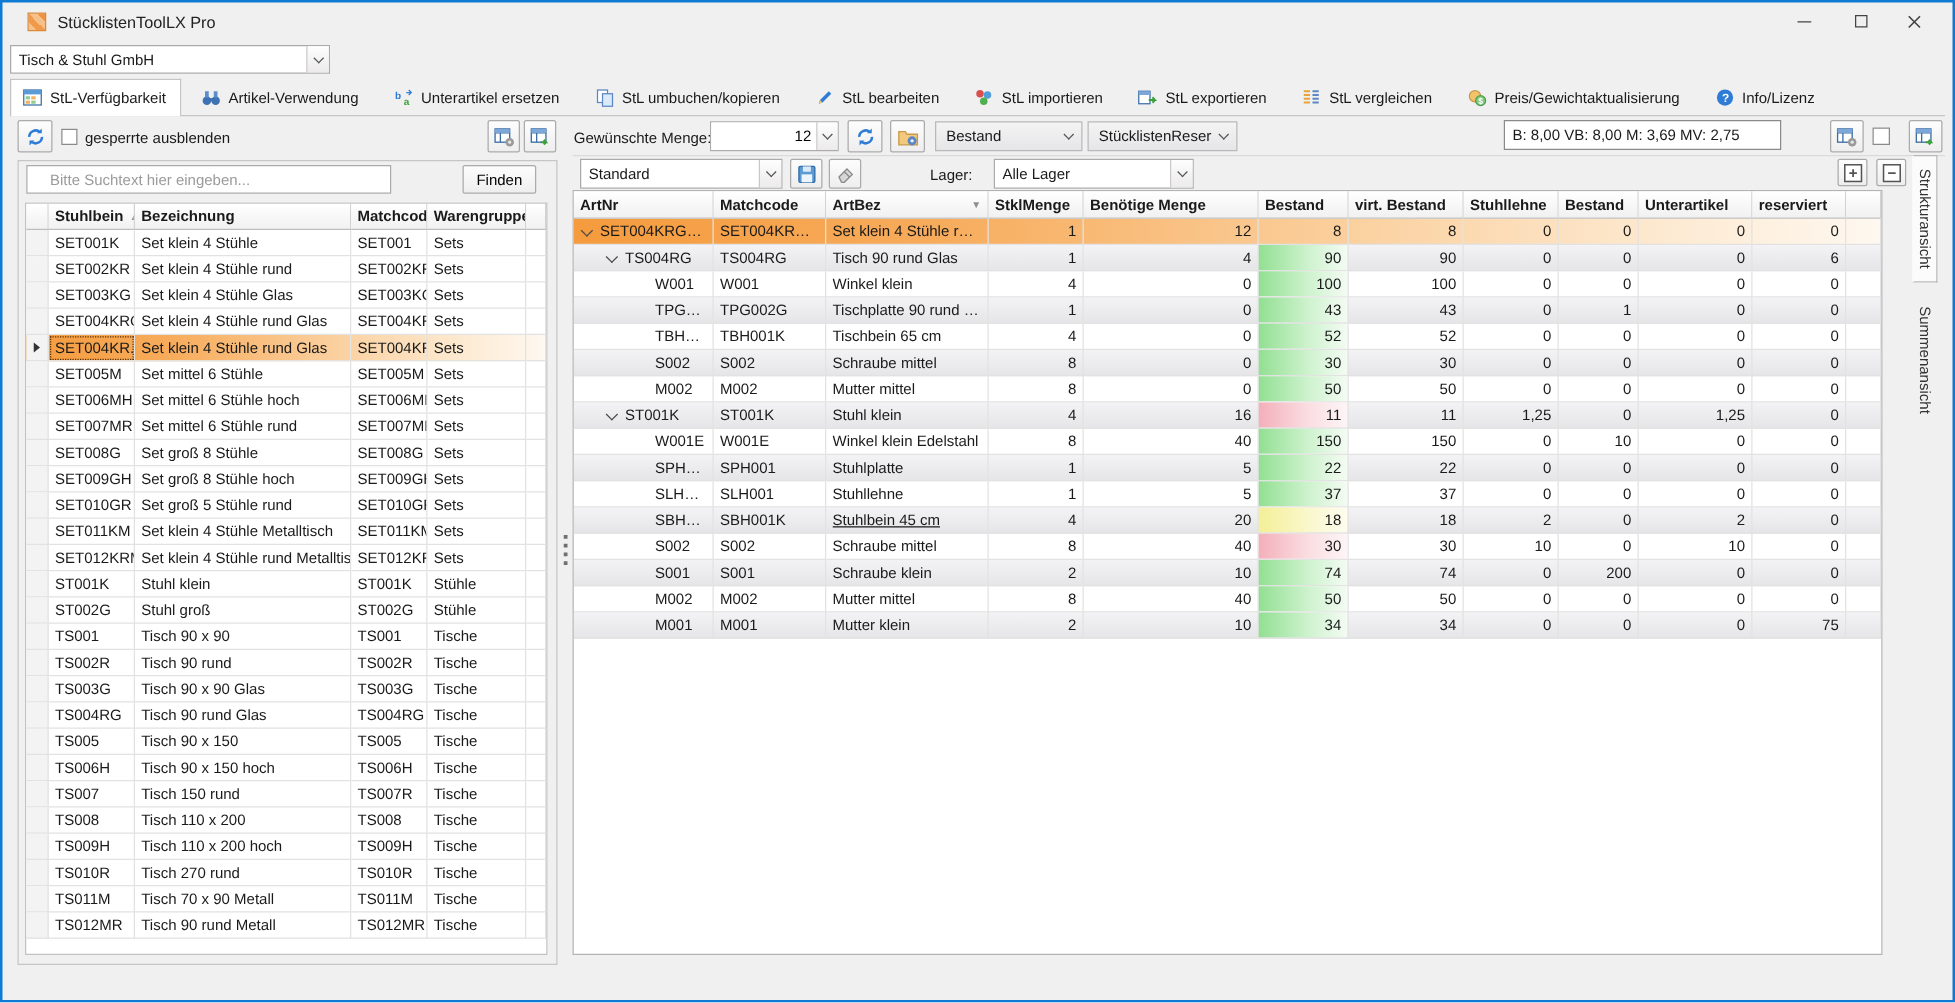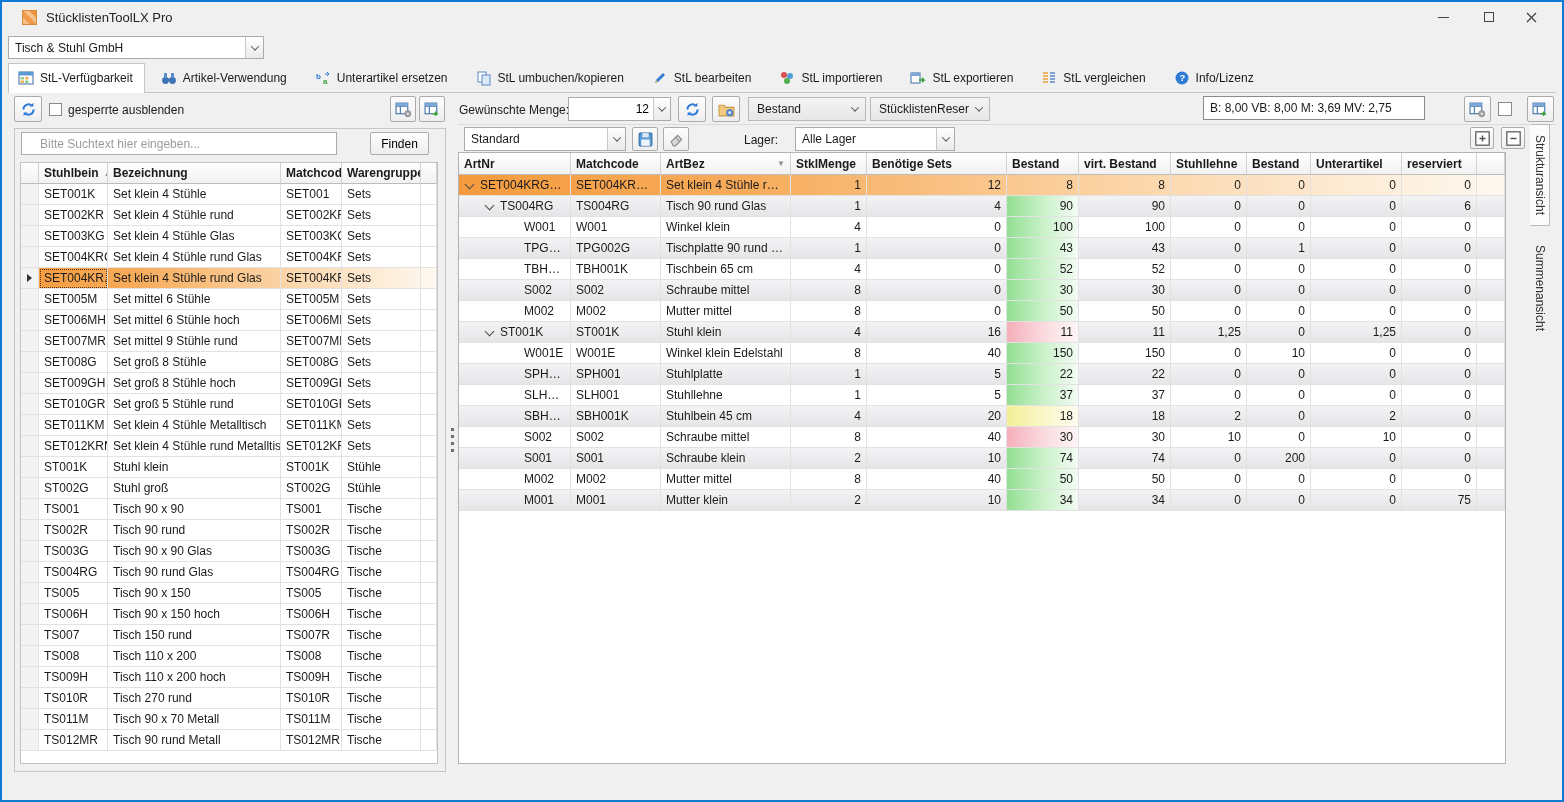--- a/index.html
+++ b/index.html
@@ -173,20 +173,28 @@
     </div>
     <div class="tab">
       <svg viewBox="0 0 16 16">
         <path d="M2 3h5M2 6h5M2 9h5M2 12h5" stroke="#e8a33d" stroke-width="1.6"></path>
         <path d="M9 3h5M9 6h5M9 9h5M9 12h5" stroke="#5b87c5" stroke-width="1.6"></path>
       </svg>
       <span>StL vergleichen</span>
     </div>
     <div class="tab">
       <svg viewBox="0 0 16 16">
+        <circle cx="6" cy="7" r="4.5" fill="#f2c36b" stroke="#c89a4a"></circle>
+        <circle cx="10.5" cy="10.5" r="4" fill="#7ec97e" stroke="#4f9e4f"></circle>
+        <text x="8.6" y="13.6" font-size="7" font-weight="bold" fill="#fff">$</text>
+      </svg>
+      <span>Preis/Gewichtaktualisierung</span>
+    </div>
+    <div class="tab">
+      <svg viewBox="0 0 16 16">
         <circle cx="8" cy="8" r="6.5" fill="#2e7cd6"></circle>
         <text x="5.6" y="11.4" font-size="9.5" font-weight="bold" fill="#fff">?</text>
       </svg>
       <span>Info/Lizenz</span>
     </div>
   </div>
 
 <div class="tbtn abs" style="left:14px; top:96px; width:28px; height:26px;">
   <svg viewBox="0 0 16 16">
     <path d="M3.2 8a4.8 4.8 0 0 1 8-3.6" stroke="#2e7cd6" stroke-width="1.9" fill="none"></path>
@@ -210,21 +218,21 @@
   <svg viewBox="0 0 16 16">
     <rect x="1" y="2" width="11" height="10" fill="#fff" stroke="#3a6ea5"></rect>
       <path d="M1 5h11M5 2v10" stroke="#3a6ea5"></path>
     <rect x="1" y="2" width="11" height="3" fill="#7da7d9"></rect>
       <path d="M8 12h4l-1.6-1.8M12 12l-1.6 1.8" stroke="#3ca03c" stroke-width="1.6" fill="none"></path>
   </svg>
 </div>
 
 <div class="left-groupbox"></div>
 
-<input class="inputbox abs" style="left: 21px; top: 132px; width: 316px; height: 23px; padding-left: 18px;" placeholder="Bitte Suchtext hier eingeben...">
+<input class="inputbox abs" style="left: 21px; top: 132px; width: 292px; height: 23px; padding-left: 18px;" placeholder="Bitte Suchtext hier eingeben...">
 <button class="tbtn abs" style="left:370px; top:132px; width:59px; height:23px; font:12px 'Liberation Sans',sans-serif;">Finden</button>
 
 <div class="grid abs" style="left:20px; top:162px; width:418px; height:602px;" id="leftgrid">
     <div class="grow ghead">
       <div class="gcell row-indicator" style="width:18px"></div>
       <div class="gcell" style="width:69px">
         <span>Stuhlbein</span>
         <span class="sortglyph">▲</span>
       </div>
       <div class="gcell" style="width:173px">
@@ -351,21 +359,21 @@
         <span>Sets</span>
       </div>
       <div class="gcell" style="flex:1"></div>
     </div>
     <div class="grow">
       <div class="gcell row-indicator" style="width:18px;"></div>
       <div class="gcell" style="width:69px">
         <span>SET007MR</span>
       </div>
       <div class="gcell" style="width:173px">
-        <span>Set mittel 9 Stühle rund</span>
+        <span>Set mittel 6 Stühle rund</span>
       </div>
       <div class="gcell" style="width:61px">
         <span>SET007MR</span>
       </div>
       <div class="gcell" style="width:79px">
         <span>Sets</span>
       </div>
       <div class="gcell" style="flex:1"></div>
     </div>
     <div class="grow">
@@ -639,21 +647,21 @@
         <span>Tische</span>
       </div>
       <div class="gcell" style="flex:1"></div>
     </div>
     <div class="grow">
       <div class="gcell row-indicator" style="width:18px;"></div>
       <div class="gcell" style="width:69px">
         <span>TS011M</span>
       </div>
       <div class="gcell" style="width:173px">
-        <span>Tisch 90 x 70 Metall</span>
+        <span>Tisch 70 x 90 Metall</span>
       </div>
       <div class="gcell" style="width:61px">
         <span>TS011M</span>
       </div>
       <div class="gcell" style="width:79px">
         <span>Tische</span>
       </div>
       <div class="gcell" style="flex:1"></div>
     </div>
     <div class="grow">
@@ -787,21 +795,21 @@
         <span>Matchcode</span>
       </div>
       <div class="gcell" style="width:130px">
         <span>ArtBez</span>
         <span class="sortglyph" style="margin-left:auto">▼</span>
       </div>
       <div class="gcell" style="width:76px">
         <span>StklMenge</span>
       </div>
       <div class="gcell" style="width:140px">
-        <span>Benötige Sets</span>
+        <span>Benötige Menge</span>
       </div>
       <div class="gcell" style="width:72px">
         <span>Bestand</span>
       </div>
       <div class="gcell" style="width:92px">
         <span>virt. Bestand</span>
       </div>
       <div class="gcell" style="width:76px">
         <span>Stuhllehne</span>
       </div>
@@ -1224,21 +1232,21 @@
       <div class="gcell" style="flex:1"></div>
     </div>
     <div class="grow stripe">
       <div class="gcell" style="width:112px;padding-left:50px;">
         <span style="width:15px;flex:none"></span>
         <span style="overflow:hidden;text-overflow:ellipsis">SBH001K</span>
       </div>
       <div class="gcell" style="width:90px;">
         <span style="overflow:hidden;text-overflow:ellipsis">SBH001K</span>
       </div>
-      <div class="gcell" style="width:130px;">
+      <div class="gcell" style="width:130px;text-decoration:underline;">
         <span style="overflow:hidden;text-overflow:ellipsis">Stuhlbein 45 cm</span>
       </div>
       <div class="gcell rcell-num" style="width:76px;">
         <span style="overflow:hidden;text-overflow:ellipsis">4</span>
       </div>
       <div class="gcell rcell-num" style="width:140px;">
         <span style="overflow:hidden;text-overflow:ellipsis">20</span>
       </div>
       <div class="gcell rcell-num bg-yellow" style="width:72px;">
         <span style="overflow:hidden;text-overflow:ellipsis">18</span>

